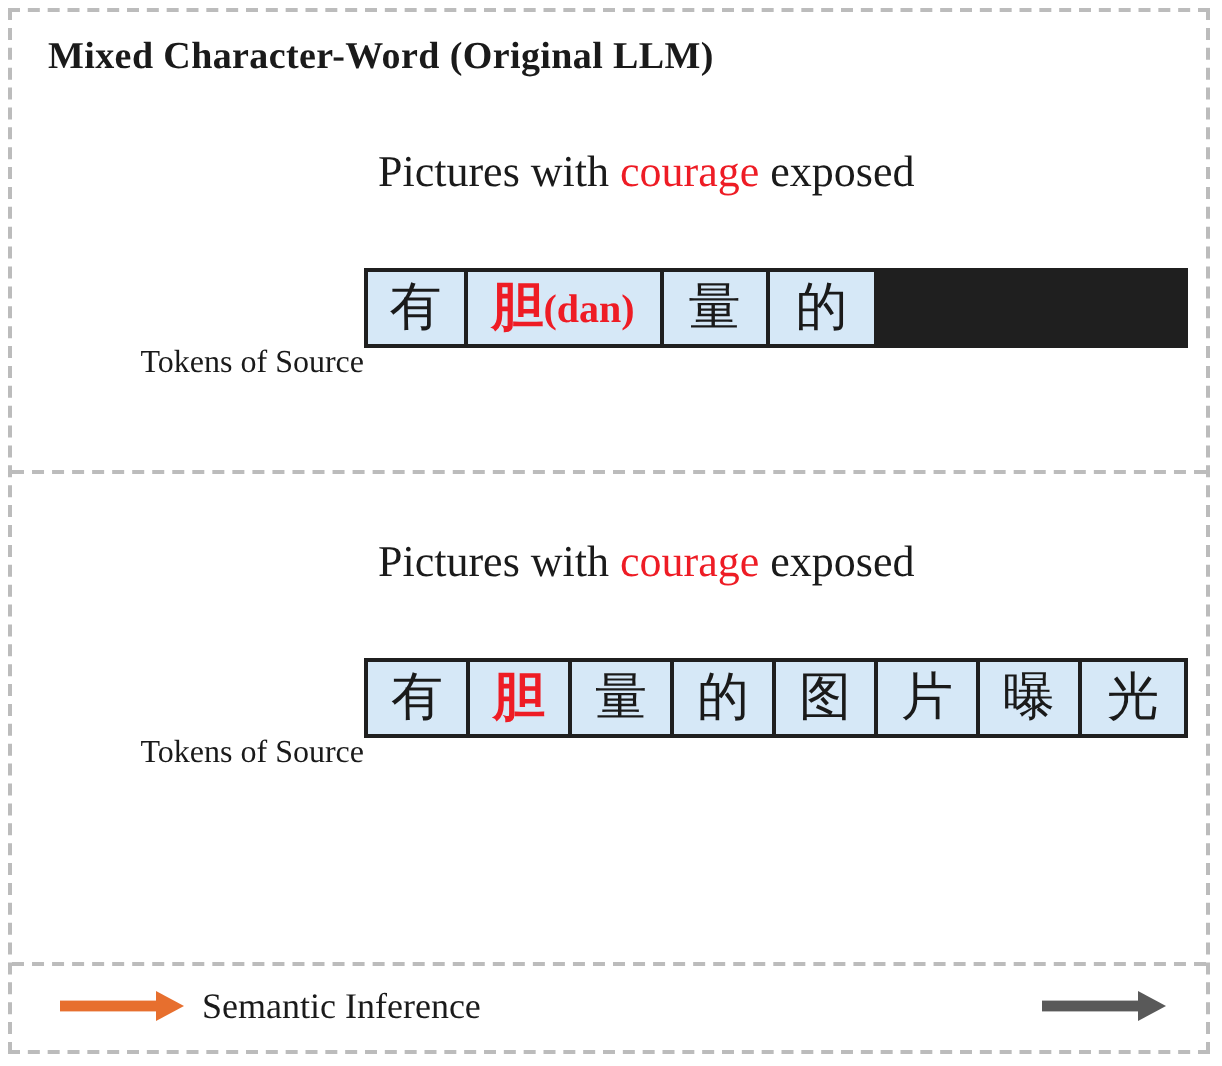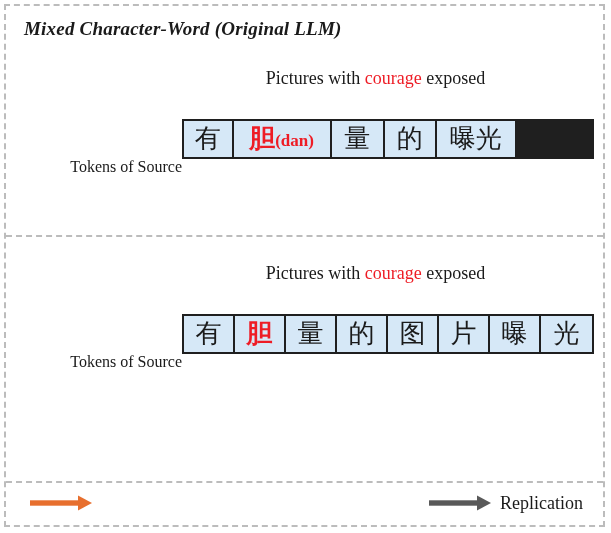--- a/index.html
+++ b/index.html
@@ -1,33 +1,33 @@
 <!DOCTYPE html>
 <html><head>
 <meta charset="utf-8">
 <style>
   html,body{margin:0;padding:0;background:#ffffff;}
   body{width:611px;height:533px;position:relative;font-family:"Liberation Serif","DejaVu Serif",serif;color:#1a1a1a;}
   .figure{position:absolute;left:4px;top:4px;width:601px;height:523px;box-sizing:border-box;border:2px dashed #bcbcbc;background:#fff;}
   .panel{box-sizing:border-box;overflow:hidden;}
   .panel-1{height:231px;border-bottom:2px dashed #bcbcbc;}
   .panel-2{height:246px;border-bottom:2px dashed #bcbcbc;}
-  .panel-title{font-weight:bold;font-style:italic;font-size:19px;margin:12px 0 0 18px;letter-spacing:0.2px;}
-  .sentence{margin-left:150px;width:412px;text-align:center;font-size:18px;white-space:pre;}
+  .panel-title{font-weight:bold;font-size:19px;margin:12px 0 0 18px;letter-spacing:0.2px;}
+  .sentence{margin-left:150px;width:412px;font-size:22px;white-space:pre;}
   .mt7{margin-top:7px;} .mt5{margin-top:5px;}
   .row-line{display:flex;align-items:stretch;margin-top:9px;}
   .row-label{width:176px;text-align:right;font-size:16px;line-height:19px;align-self:center;white-space:pre;}
   .token-row{width:412px;height:40px;display:grid;box-sizing:border-box;border:2px solid #1f1f1f;background:#1f1f1f;}
   .cols-src-mixed{grid-template-columns:50fr 99fr 54fr 52fr 79fr 78fr;}
   .cols-8{grid-template-columns:repeat(8,1fr);}
   .cell{display:flex;align-items:center;justify-content:center;border-right:2px solid #1f1f1f;overflow:hidden;}
   .cell:last-child{border-right:none;}
   .bg-blue .cell{background:#d6e8f7;}
   .zh{font-size:26px;line-height:26px;}
-  .py{font-size:17px;font-weight:bold;margin-top:3px;}
+  .py{font-size:20px;font-weight:bold;margin-top:3px;}
   .t-red{color:#ee1c25;font-weight:bold;}
   .hl-red{color:#ee1c25;}
   .cnt-red{color:#ee1c25;font-weight:bold;}
   .cnt-blue{color:#2e74b5;font-weight:bold;}
   .fill-gray{fill:#595959;}
   .fill-orange{fill:#e76f2e;}
   .fill-green{fill:#7eb943;}
   .legend{height:36px;display:flex;align-items:center;justify-content:space-between;padding:2px 20px 0 24px;}
   .legend-item{display:flex;align-items:center;gap:9px;font-size:18px;}
   .h-arrow{width:62px;height:16px;display:block;}
@@ -54,23 +54,20 @@
           </div>
         <div class="cell">
             <span class="zh t-red">胆</span>
             <span class="py t-red">(dan)</span>
           </div>
         <div class="cell">
             <span class="zh">量</span>
           </div>
         <div class="cell">
             <span class="zh">的</span>
-          </div>
-        <div class="cell">
-            <span class="zh">曝光</span>
           </div>
       </div>
     </div>
 
   </div>
 
   <div class="panel panel-2">
 
     <div class="sentence mt5">
       <span>Pictures with </span><span class="hl-red">courage</span><span> exposed</span>
@@ -109,23 +106,23 @@
     </div>
 
   </div>
 
   <div class="legend">
     <div class="legend-item">
       <svg class="h-arrow fill-orange" viewBox="0 0 62 16">
           <rect x="0" y="5.3" width="49" height="5.4"></rect>
           <polygon points="48,0.5 48,15.5 62,8"></polygon>
         </svg>
+      <span>Semantic Inference</span>
     </div>
     <div class="legend-item">
       <svg class="h-arrow fill-gray" viewBox="0 0 62 16">
           <rect x="0" y="5.3" width="49" height="5.4"></rect>
           <polygon points="48,0.5 48,15.5 62,8"></polygon>
         </svg>
-      <span>Replication</span>
     </div>
   </div>
 
 </div>
 
 </body></html>

